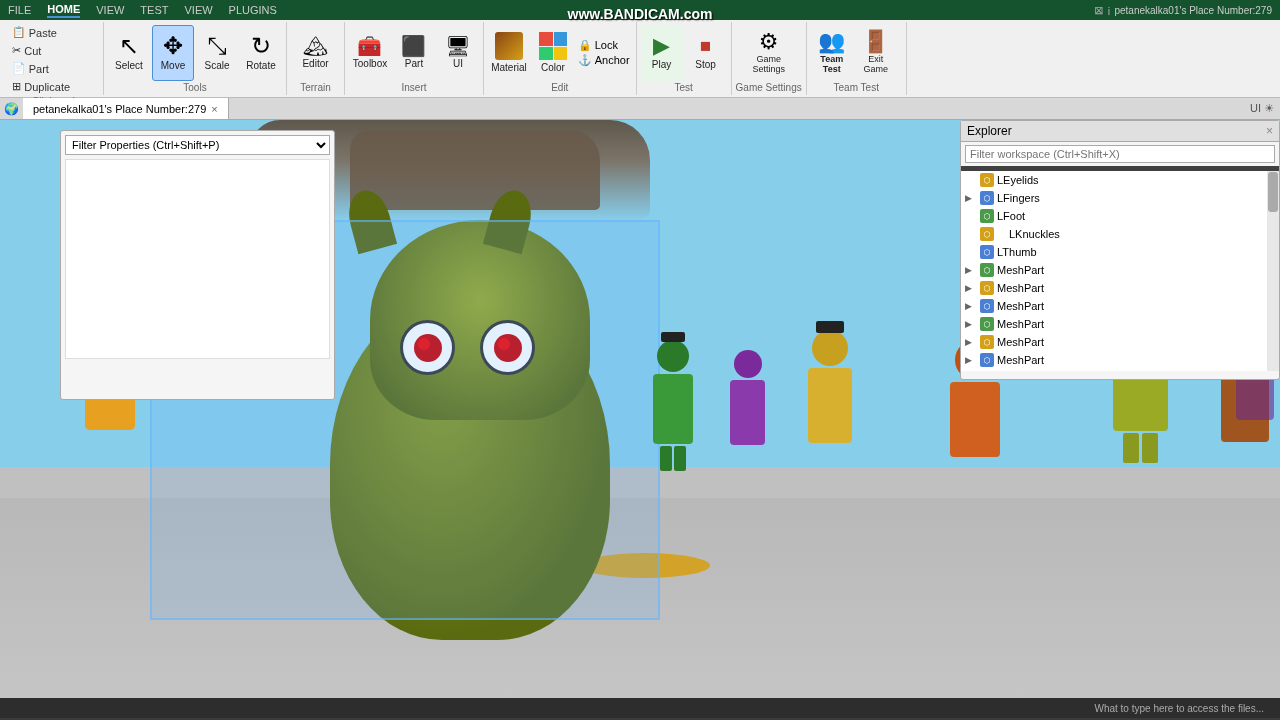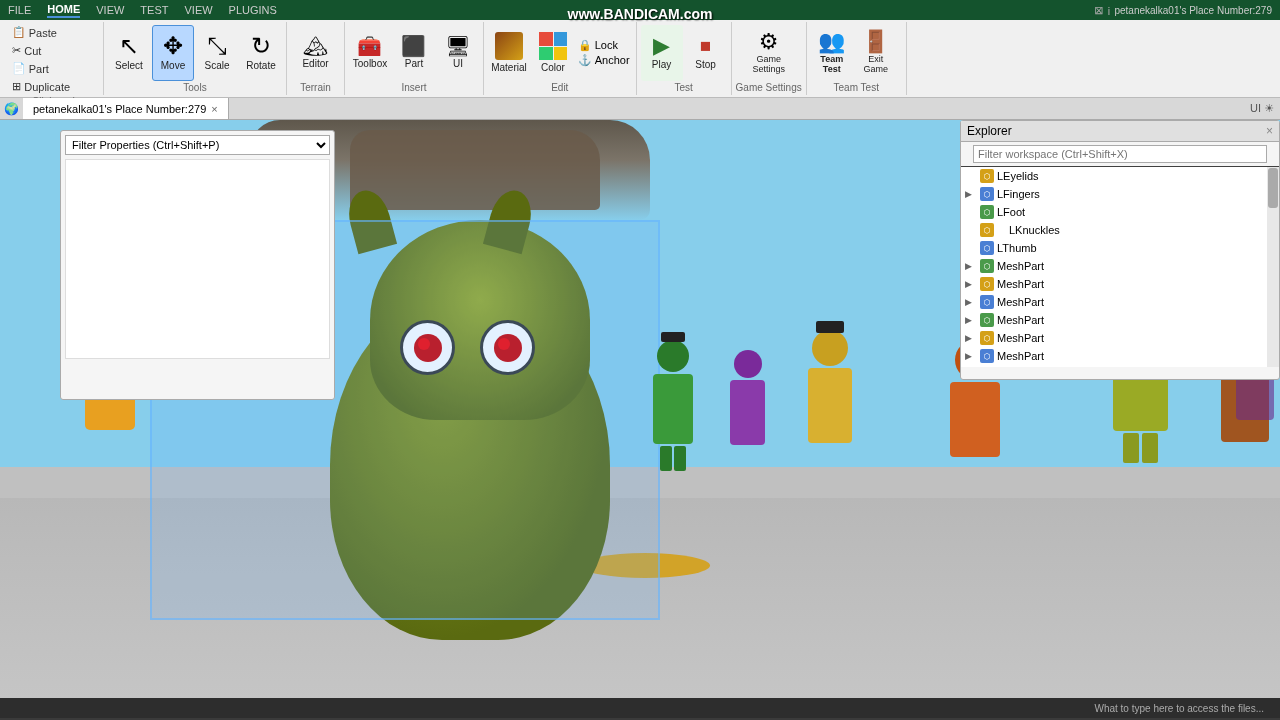--- a/index.html
+++ b/index.html
@@ -142,22 +142,22 @@
     #explorer-title {
       background: #e0e0e0;
       border-bottom: 1px solid #aaa;
       padding: 3px 6px;
       display: flex;
       align-items: center;
       justify-content: space-between;
       font-size: 12px;
     }
     #explorer-filter {
-      padding: 3px 12px;
-      border-bottom: 1px solid #404040;
+      padding: 3px 4px;
+      border-bottom: 5px solid #404040;
     }
     #explorer-filter input {
       width: 100%;
       font-size: 11px;
       padding: 2px 4px;
       border: 1px solid #aaa;
       background: #fff;
     }
     #explorer-list {
       overflow-y: auto;

